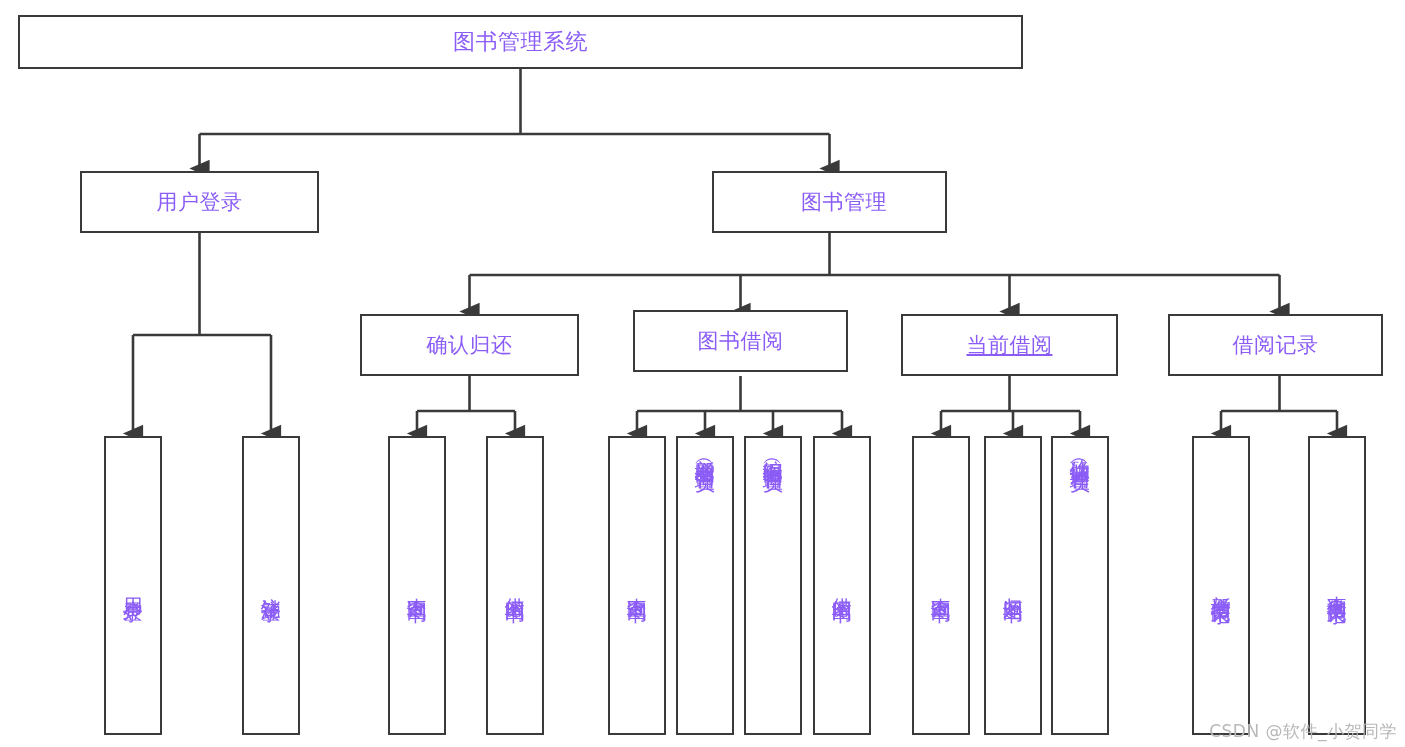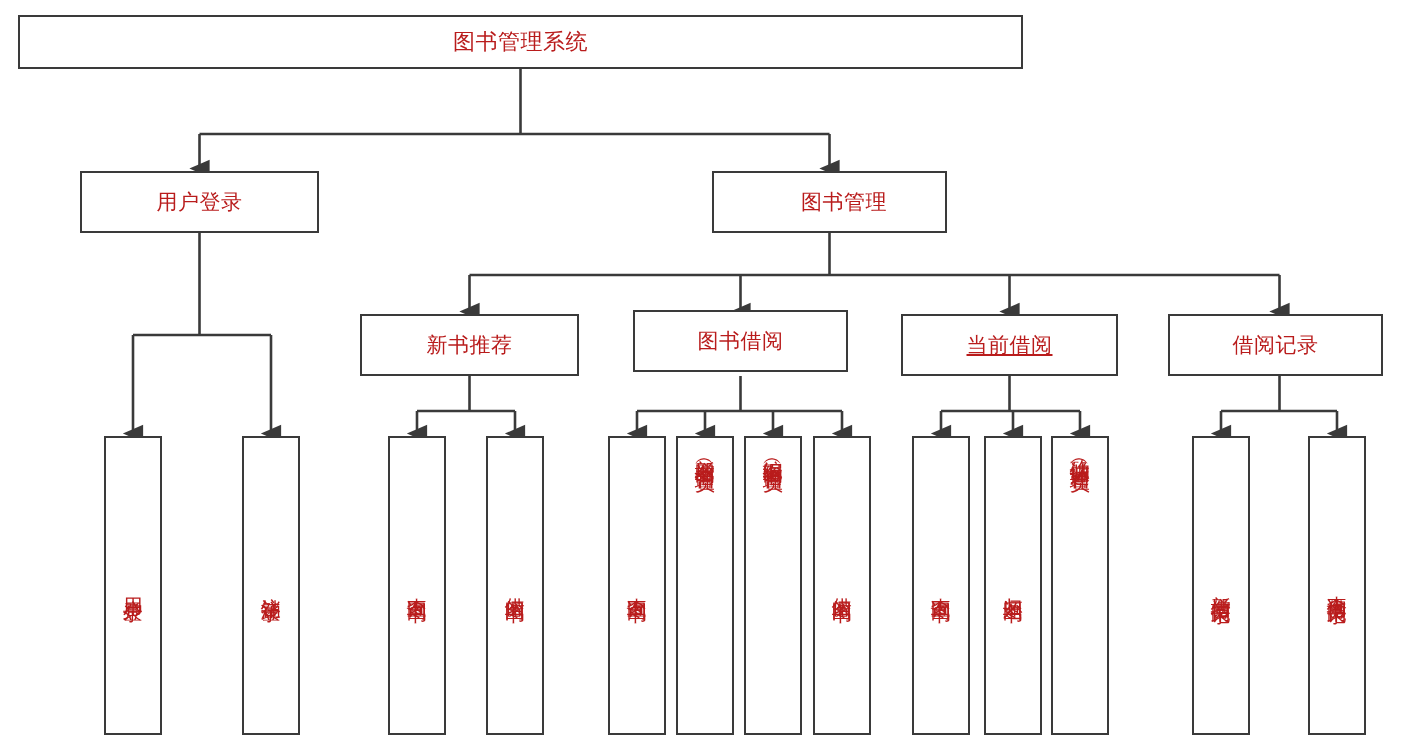--- a/index.html
+++ b/index.html
@@ -26,21 +26,21 @@
     pointer-events: none;
   }
   .node {
     position: absolute;
     box-sizing: border-box;
     border: 2px solid #3a3a3a;
     background: #ffffff;
     display: flex;
     align-items: center;
     justify-content: center;
-    color: #b91c1c;
+    color: #8b5cf6;
   }
   .node-label {
     display: block;
     text-align: center;
     line-height: 1.18;
     letter-spacing: 0.5px;
   }
   
   .node.horiz .node-label {
     font-size: 21px;
@@ -129,21 +129,21 @@
       <div class="node horiz root" style="left: 18px; top: 15px; width: 1005px; height: 54px;">
         <span class="node-label">图书管理系统</span>
       </div>
       <div class="node horiz" style="left: 80px; top: 171px; width: 239px; height: 62px;">
         <span class="node-label">用户登录</span>
       </div>
       <div class="node horiz" style="left: 712px; top: 171px; width: 235px; height: 62px; padding-left: 29px;">
         <span class="node-label">图书管理</span>
       </div>
       <div class="node horiz" style="left: 360px; top: 314px; width: 219px; height: 62px;">
-        <span class="node-label">新书推荐</span>
+        <span class="node-label">确认归还</span>
       </div>
       <div class="node horiz" style="left: 633px; top: 310px; width: 215px; height: 62px;">
         <span class="node-label">图书借阅</span>
       </div>
       <div class="node horiz" style="left: 901px; top: 314px; width: 217px; height: 62px; text-decoration: underline;">
         <span class="node-label">当前借阅</span>
       </div>
       <div class="node horiz" style="left: 1168px; top: 314px; width: 215px; height: 62px;">
         <span class="node-label">借阅记录</span>
       </div>
@@ -181,14 +181,15 @@
         <span class="node-label">确认归还（管理员）</span>
       </div>
       <div class="node vert" style="left: 1192px; top: 436px; width: 58px; height: 299px;">
         <span class="node-label">新增借阅记录</span>
       </div>
       <div class="node vert" style="left: 1308px; top: 436px; width: 58px; height: 299px;">
         <span class="node-label">查询借阅记录</span>
       </div>
     </div>
 
+  <div class="watermark">CSDN @软件_小贺同学</div>
 
 </div>
 
 </body></html>

